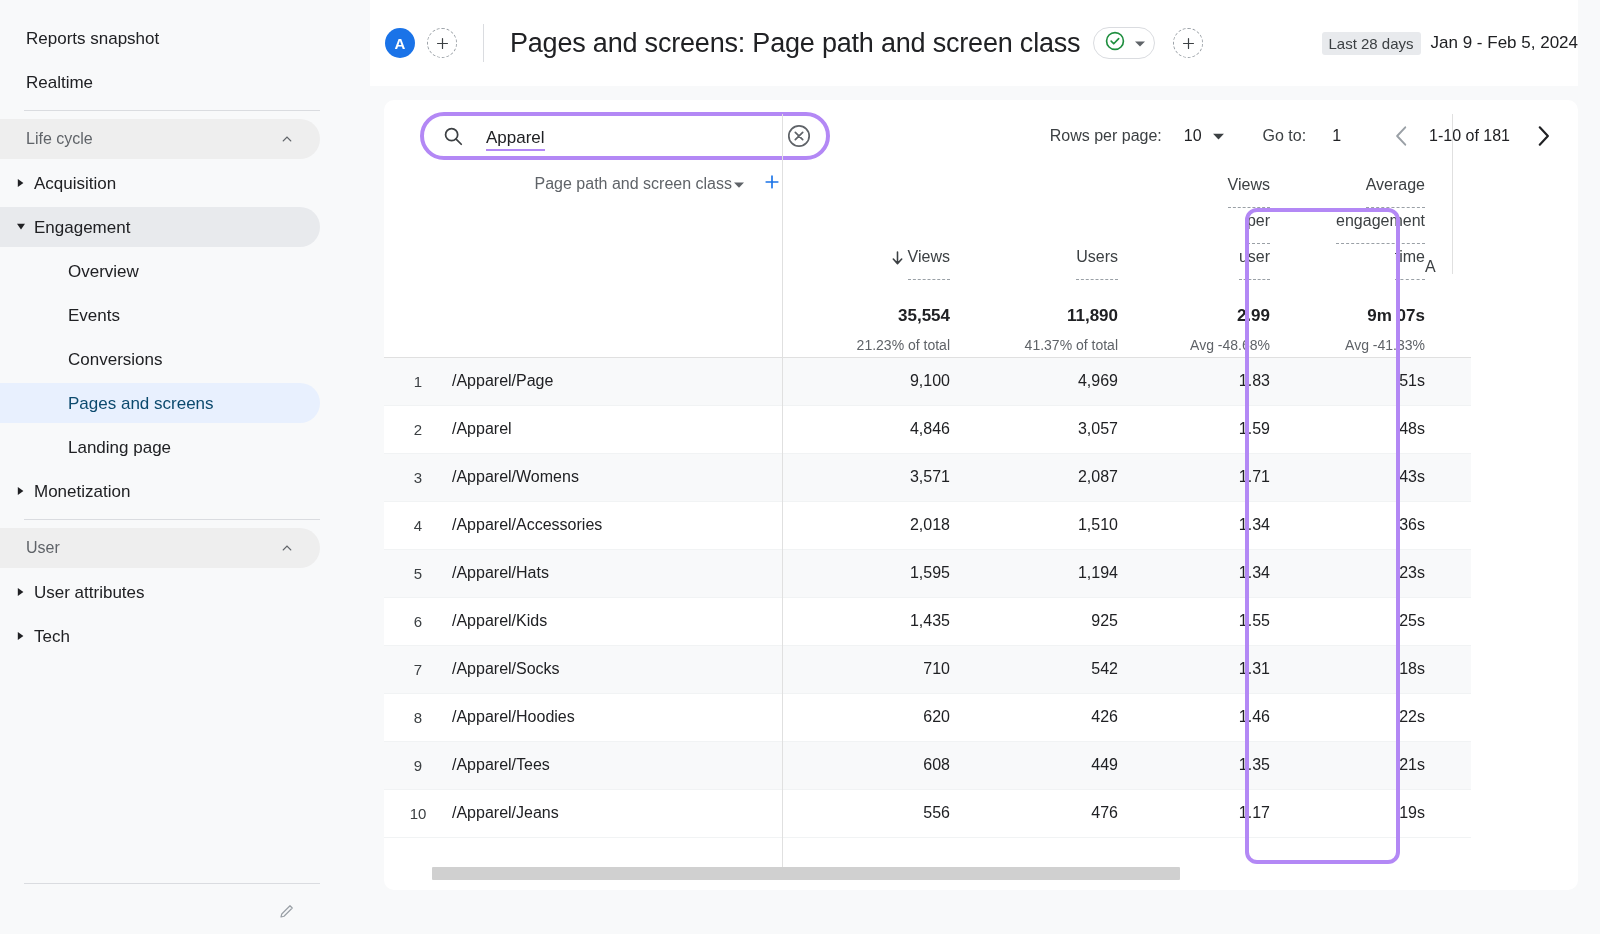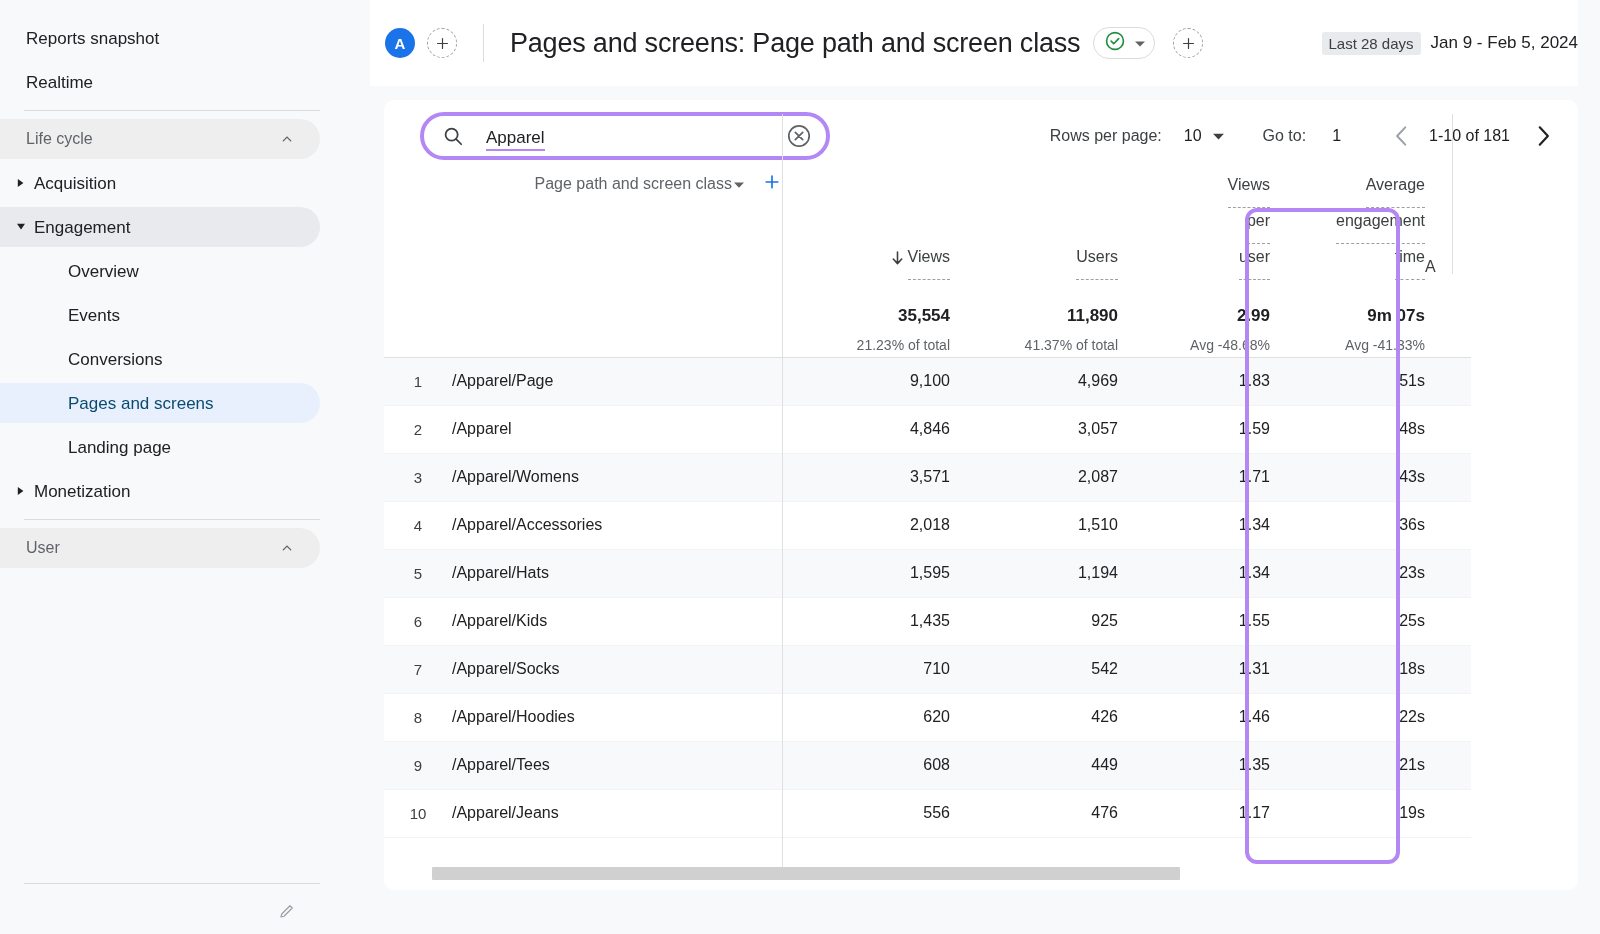--- a/index.html
+++ b/index.html
@@ -265,21 +265,37 @@
 
     <div class="nav-item section-hdr">
       <span class="label">User</span>
       <span class="chev">
         <svg viewBox="0 0 24 24" width="18" height="18">
             <path d="M7 14.5 L12 9.5 L17 14.5" fill="none" stroke="#5f6368" stroke-width="1.8" stroke-linecap="round"></path>
           </svg>
       </span>
     </div>
 
-
+    <div class="nav-item with-caret">
+      <span class="caret">
+        <svg viewBox="0 0 10 12" width="8" height="10">
+            <path d="M1 1 L8 6 L1 11 Z" fill="#202124"></path>
+          </svg>
+      </span>
+      <span class="label">User attributes</span>
+    </div>
+
+    <div class="nav-item with-caret">
+      <span class="caret">
+        <svg viewBox="0 0 10 12" width="8" height="10">
+            <path d="M1 1 L8 6 L1 11 Z" fill="#202124"></path>
+          </svg>
+      </span>
+      <span class="label">Tech</span>
+    </div>
 
     <div style="height:62px"></div>
 
 
     <div class="sidebar-bottom-rule"></div>
 
     <span class="pencil">
       <svg viewBox="0 0 24 24" width="18" height="18">
           <path d="M4 20l1-4 11-11 3 3-11 11z" fill="none" stroke="#9aa0a6" stroke-width="1.6" stroke-linejoin="round"></path>
         </svg>

